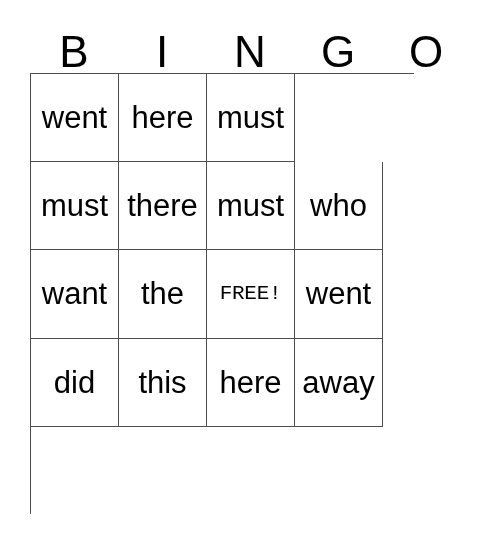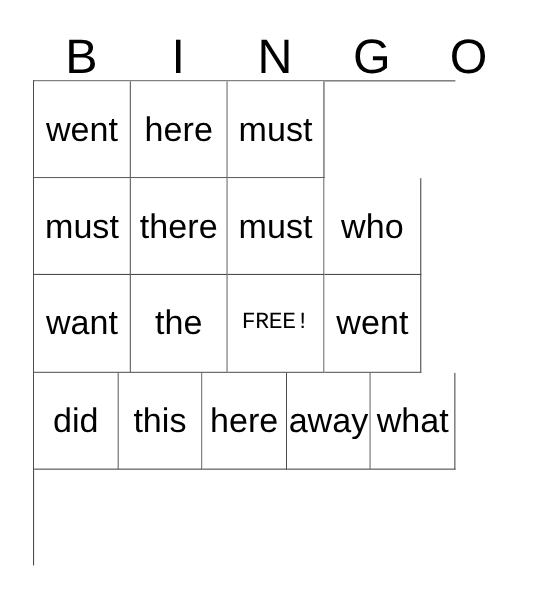--- a/index.html
+++ b/index.html
@@ -164,19 +164,16 @@
       </div>
       <div class="cell">
         <span>this</span>
       </div>
       <div class="cell">
         <span>here</span>
       </div>
       <div class="cell">
         <span>away</span>
       </div>
-      <div class="cell">
-        <span>what</span>
-      </div>
     </div>
 
   </div>
 </div>
 
 </body></html>

